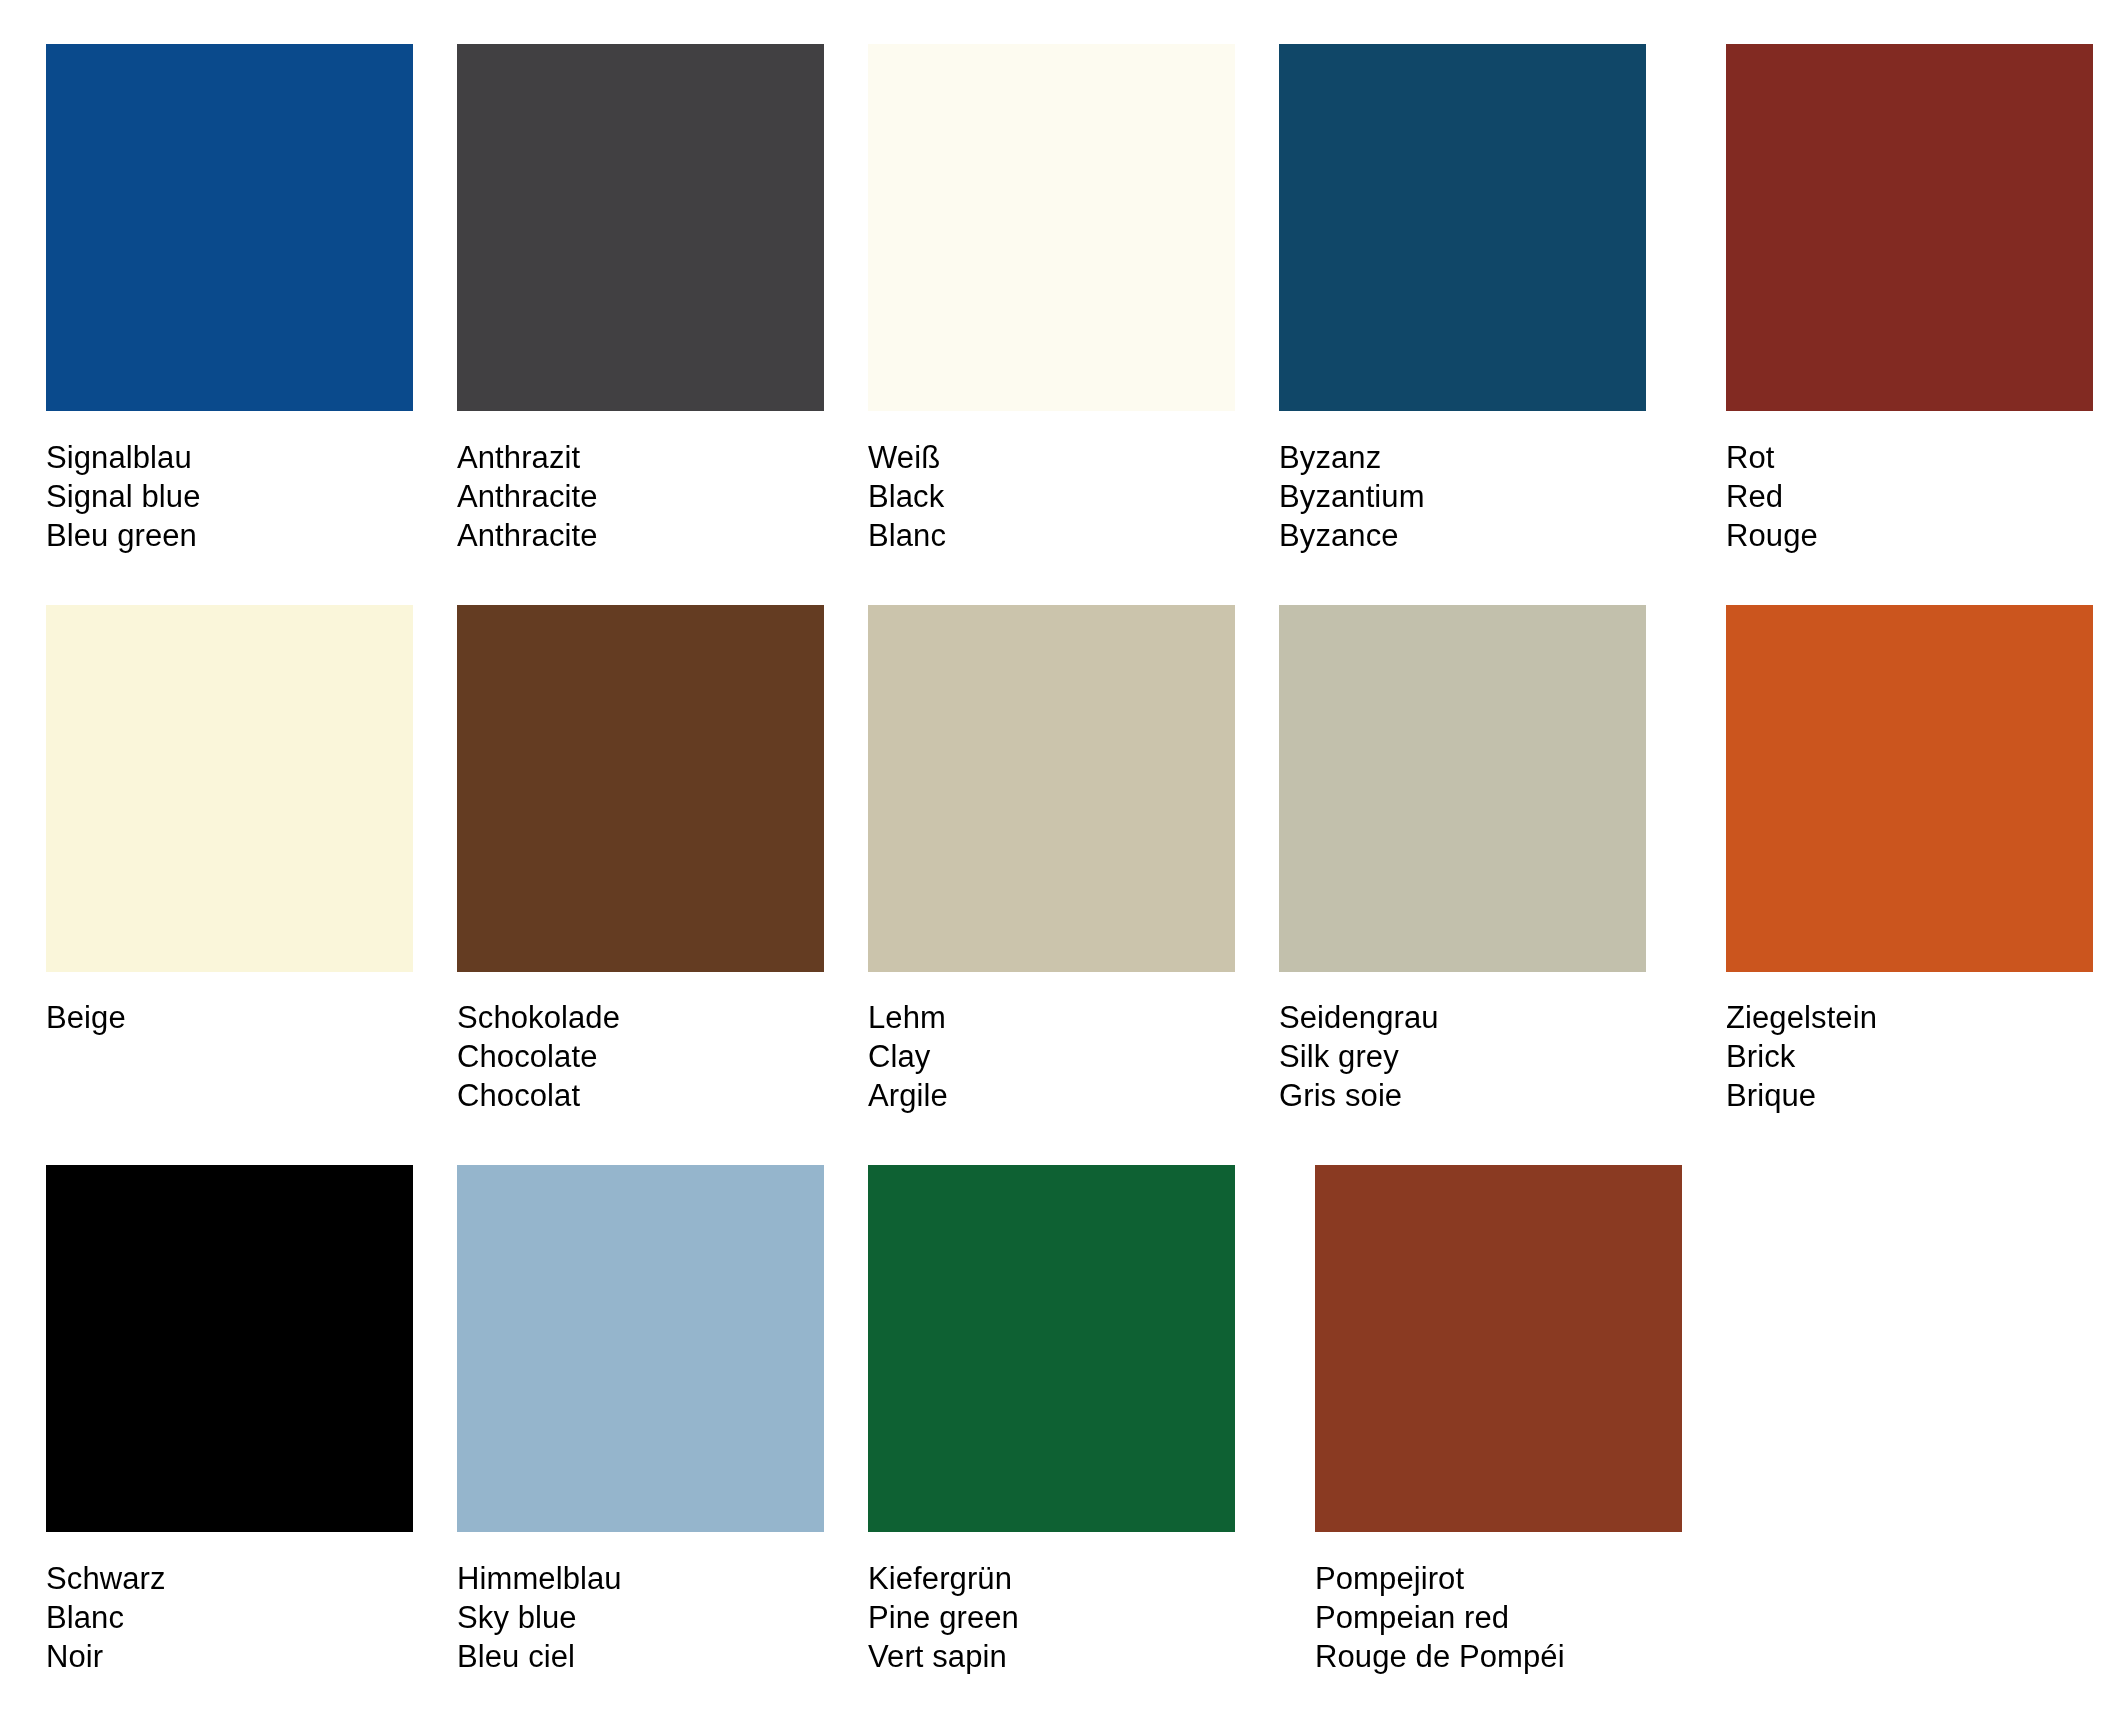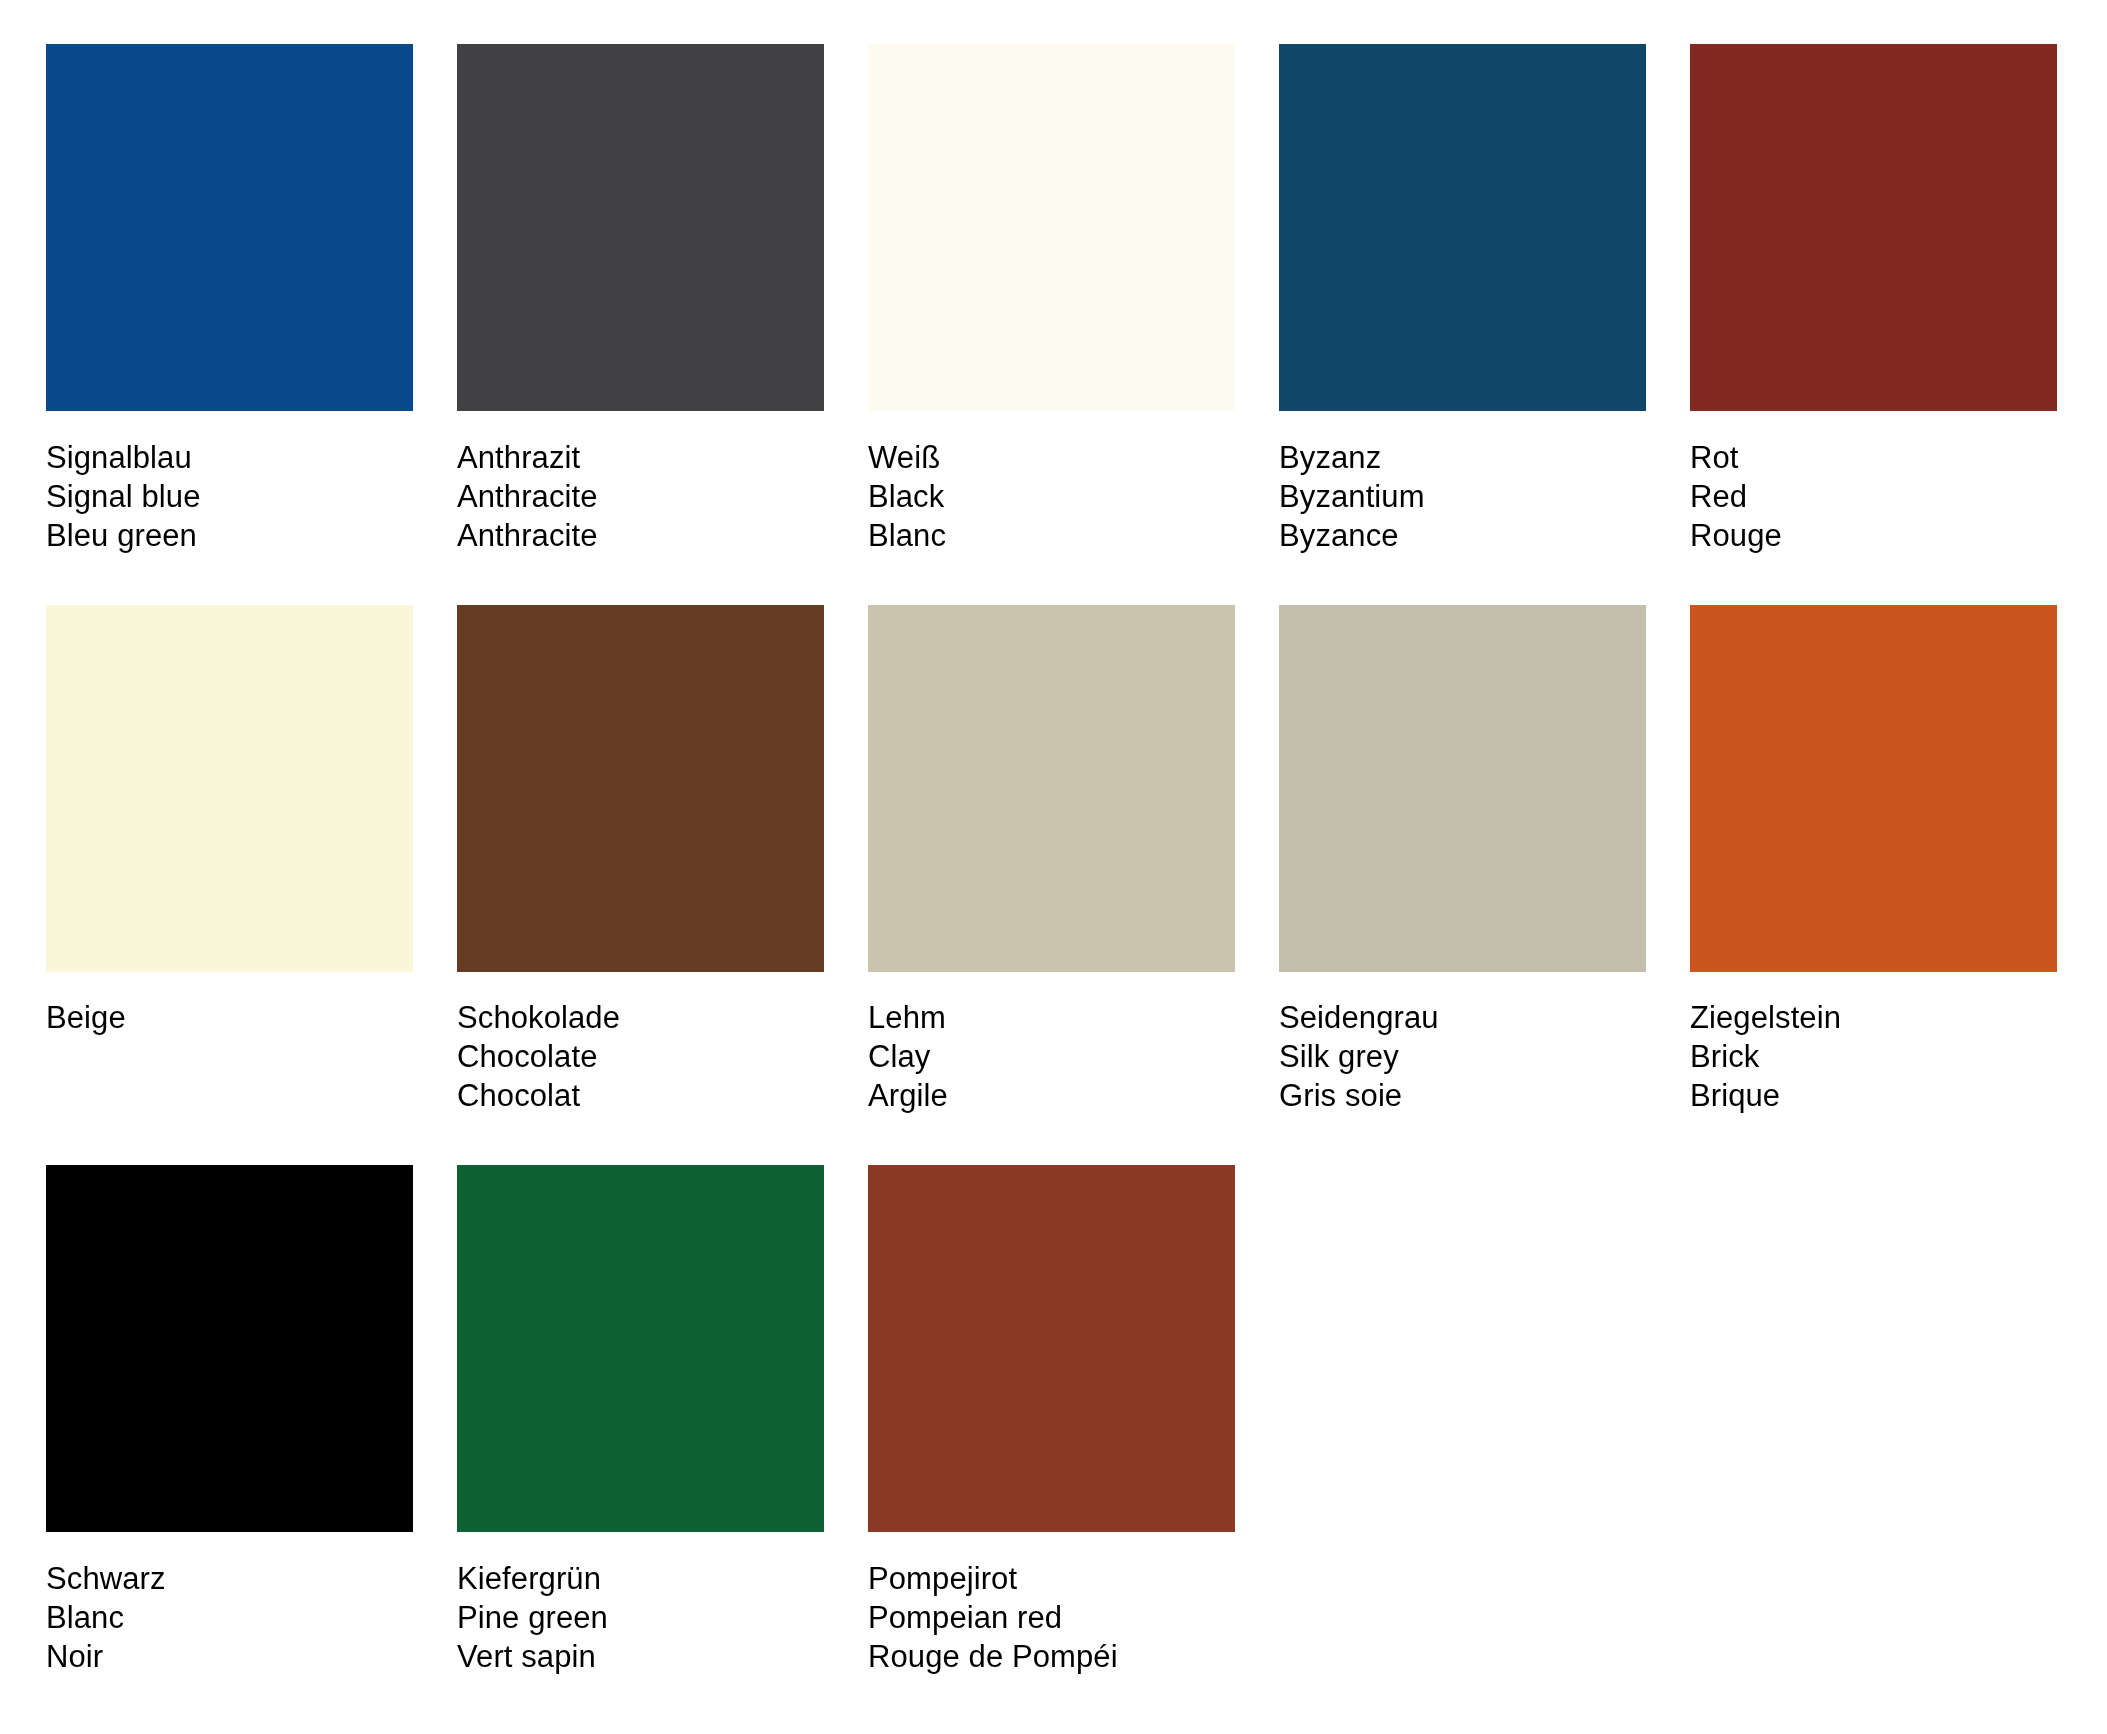--- a/index.html
+++ b/index.html
@@ -34,20 +34,21 @@
   }
 
   .swatch-cell {
     width: 367px;
     margin-right: 44px;
     display: flex;
     flex-direction: column;
   }
   .swatch-cell:last-child {
     margin-right: 0;
+    margin-left: 36px;
   }
 
   .swatch-chip {
     width: 367px;
     height: 367px;
     display: block;
   }
 
   .swatch-labels {
     padding-top: 26.6px;
@@ -155,20 +156,28 @@
   <div class="swatch-row">
     <div class="swatch-cell">
       <div class="swatch-chip" style="background-color: rgb(0, 0, 0);"></div>
       <div class="swatch-labels">
         <div class="swatch-label">Schwarz</div>
         <div class="swatch-label">Blanc</div>
         <div class="swatch-label">Noir</div>
       </div>
     </div>
     <div class="swatch-cell">
+      <div class="swatch-chip" style="background-color: rgb(149, 181, 204);"></div>
+      <div class="swatch-labels">
+        <div class="swatch-label">Himmelblau</div>
+        <div class="swatch-label">Sky blue</div>
+        <div class="swatch-label">Bleu ciel</div>
+      </div>
+    </div>
+    <div class="swatch-cell">
       <div class="swatch-chip" style="background-color: rgb(14, 97, 51);"></div>
       <div class="swatch-labels">
         <div class="swatch-label">Kiefergrün</div>
         <div class="swatch-label">Pine green</div>
         <div class="swatch-label">Vert sapin</div>
       </div>
     </div>
     <div class="swatch-cell">
       <div class="swatch-chip" style="background-color: rgb(138, 58, 34);"></div>
       <div class="swatch-labels">

